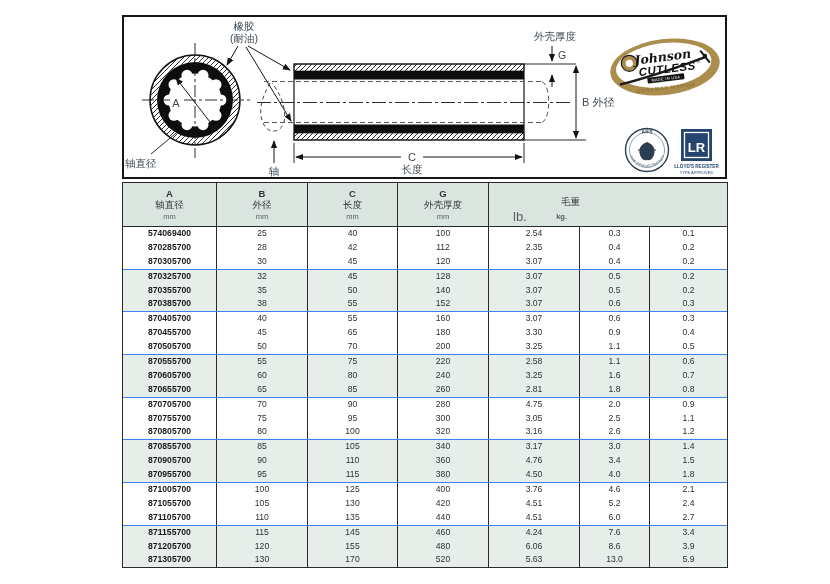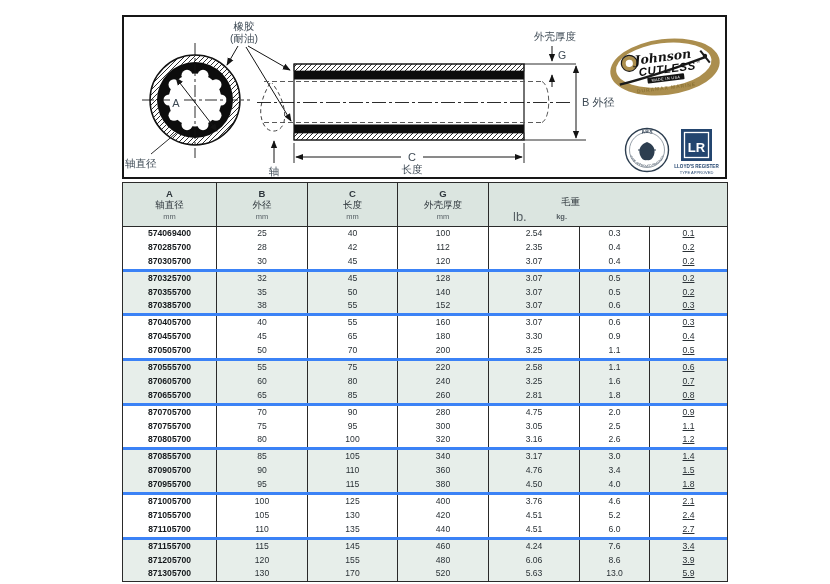--- a/index.html
+++ b/index.html
@@ -13,26 +13,26 @@
   
   .spec-table{position:absolute;left:122px;top:182px;width:606px;border:1px solid #2a2a2a;box-sizing:border-box;background:#fff;}
   .thead{display:grid;grid-template-columns:94px 91px 90px 91px 91px 1fr;height:43px;background:#dbe5e0;border-bottom:1px solid #2a2a2a;}
   .hcell{border-right:1px solid #2a2a2a;display:flex;flex-direction:column;align-items:center;justify-content:center;color:#2e363c;font-size:9.5px;line-height:11px;text-align:center;}
   .hcell.last{border-right:none;position:relative;}
   .hletter{font-weight:bold;}
   .hunit{font-size:7.5px;color:#565f64;margin-top:1px;}
   .wtitle{position:absolute;left:0;right:0;top:13px;text-align:right;color:#2e363c;font-size:9.5px;}
   .wlb{position:absolute;left:24px;bottom:4px;font-size:13px;color:#565f64;}
   .wkg{position:absolute;right:13px;bottom:4px;font-size:7.5px;color:#565f64;font-weight:bold;}
-  .tgroup{border-top:3px solid #3b82f6;}
+  .tgroup{border-top:1px solid #3b82f6;}
   .tgroup:first-child{border-top:none;}
   .tgroup.stripe{background:#e7eeea;}
   .trow{display:grid;grid-template-columns:94px 91px 90px 91px 91px 70px 1fr;height:13.9px;}
   .tcell{border-right:1px solid #2a2a2a;font-size:8.6px;line-height:13.9px;text-align:center;color:#2a3136;overflow:hidden;}
-  .tcell.clast{border-right:none;text-decoration:underline;}
+  .tcell.clast{border-right:none;}
   .tcell.pn{font-weight:bold;color:#15191c;}
 </style>
 </head>
 <body>
 
 <div class="stage">
 
   <div class="diagram-box">
     <svg viewBox="0 0 601 160">
       <defs>

